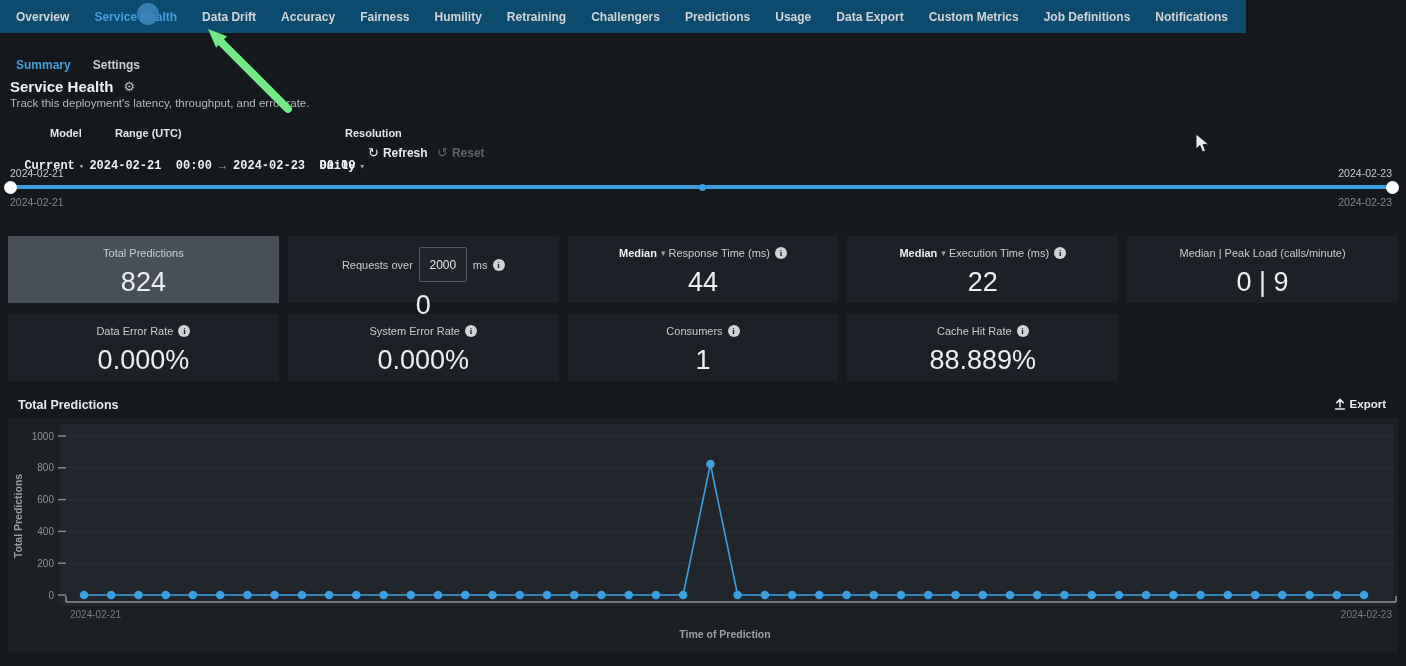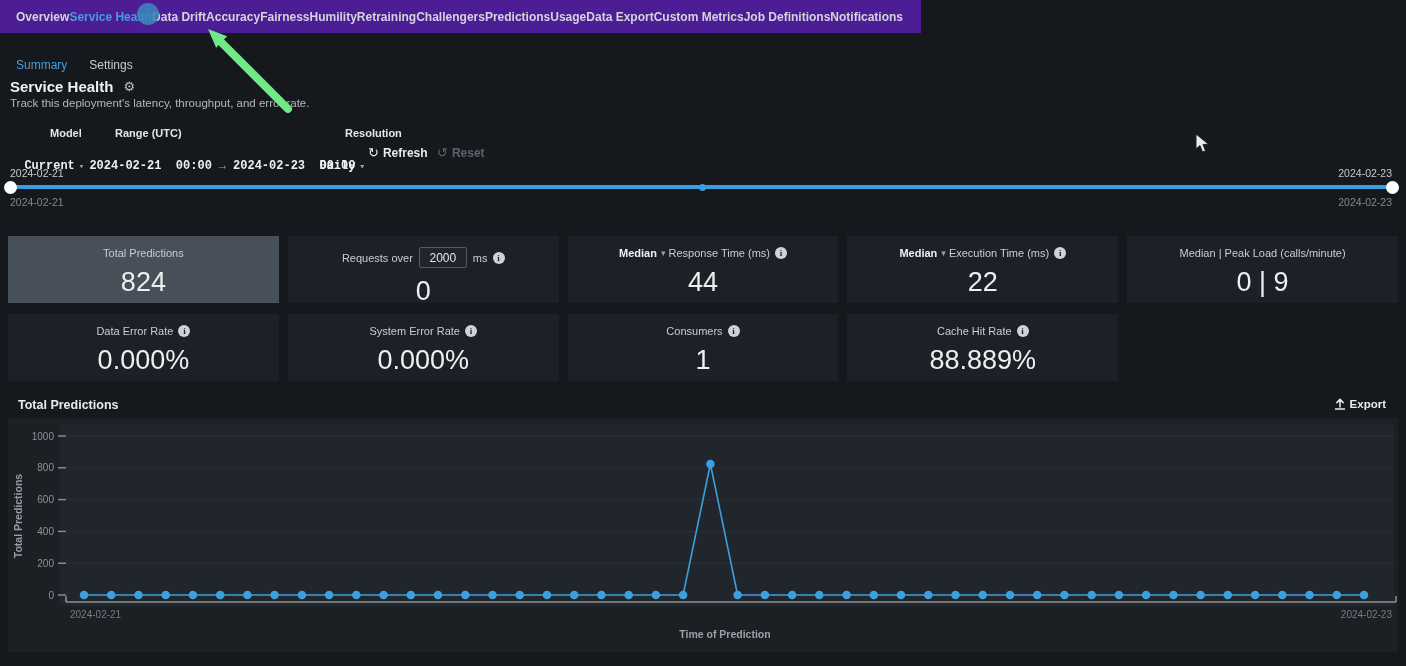--- a/index.html
+++ b/index.html
@@ -6,27 +6,27 @@
   html,body { width:1406px; height:666px; }
   body {
     position:relative; overflow:hidden;
     background:#15181c; color:#d9dcdf;
     font-family:"Liberation Sans", sans-serif;
   }
   
   .navbar {
     position:absolute; top:0; left:0; height:33px;
     display:inline-flex; align-items:center;
-    background:#4c1d95; padding:0 18px 0 16px; 
+    background:#0c4a6e; padding:0 18px 0 16px; gap:25px;
   }
   .nav-tab { font-size:12px; font-weight:700; color:#d2d5d9; cursor:pointer; white-space:nowrap; }
   .nav-tab.active { color:#459ddd; }
   
   .subnav { position:absolute; top:33px; left:16px; height:28px; display:flex; align-items:center; gap:22px; }
-  .subnav-tab { font-size:12px; font-weight:400; color:#c9ccd0; cursor:pointer;margin-top:36px; }
+  .subnav-tab { font-size:12px; font-weight:700; color:#c9ccd0; cursor:pointer;margin-top:36px; }
   .subnav-tab.active { color:#459ddd; }
   
   .page-title { position:absolute; left:10px; top:78px; font-size:15px; font-weight:700; color:#eef0f2; display:flex; align-items:center; gap:10px; }
   .gear { font-size:13px; color:#b9bec3; font-weight:400; cursor:pointer; }
   .page-subtitle { position:absolute; left:10px; top:97px; font-size:11.5px; color:#b4b8bd; }
   
   .ctl-label { position:absolute; top:127px; font-size:11px; font-weight:700; color:#e4e6e9;margin-left:40px; }
   .ctl-value { position:absolute; top:145px; font-size:12px; font-weight:700; color:#eef0f2; cursor:pointer; white-space:pre;font-family:Liberation Mono, monospace; }
   .chev { color:#9aa0a6; font-size:9px; font-weight:400; margin-left:4px; }
   .dim { color:#9aa0a6; font-weight:400; }
@@ -53,21 +53,21 @@
   .tile-label { font-size:11px; color:#c9cdd1; display:flex; align-items:center; white-space:pre; }
   .tile-label b { color:#eef0f2; font-weight:700; }
   .tile-value { font-size:27px; font-weight:400; color:#edeff1; margin-top:9px; line-height:1.1; }
   .info-dot {
     display:inline-block; width:12px; height:12px; margin-left:5px;
     background:#cfd3d6; color:#1d2127; border-radius:50%;
     font-size:9px; font-weight:700; line-height:12px; text-align:center;
     font-family:"Liberation Serif", serif; cursor:pointer;
   }
   .threshold-input {
-    width:48px; height:21px; margin:0 6px; background:#20252b;
+    width:48px; height:35px; margin:0 6px; background:#20252b;
     border:1px solid #555b62; border-radius:2px; color:#e3e6e8;
     font-size:12px; text-align:center; font-family:"Liberation Sans", sans-serif;
   }
   
   .chart-header { position:absolute; left:18px; top:398px; font-size:12.5px; font-weight:700; color:#e8eaec; }
   .export-btn { position:absolute; right:20px; top:398px; font-size:11.5px; font-weight:700; color:#e8eaec; cursor:pointer; display:flex; align-items:center; gap:4px; }
   .chart-panel { position:absolute; left:8px; top:418px; width:1390px; height:234px; background:#1b2025; }
   
   .annot-dot { position:absolute; left:137px; top:3px; width:22px; height:22px; border-radius:50%; opacity:0.88; }
   .annot-arrow, .mouse-cursor { position:absolute; pointer-events:none; }

